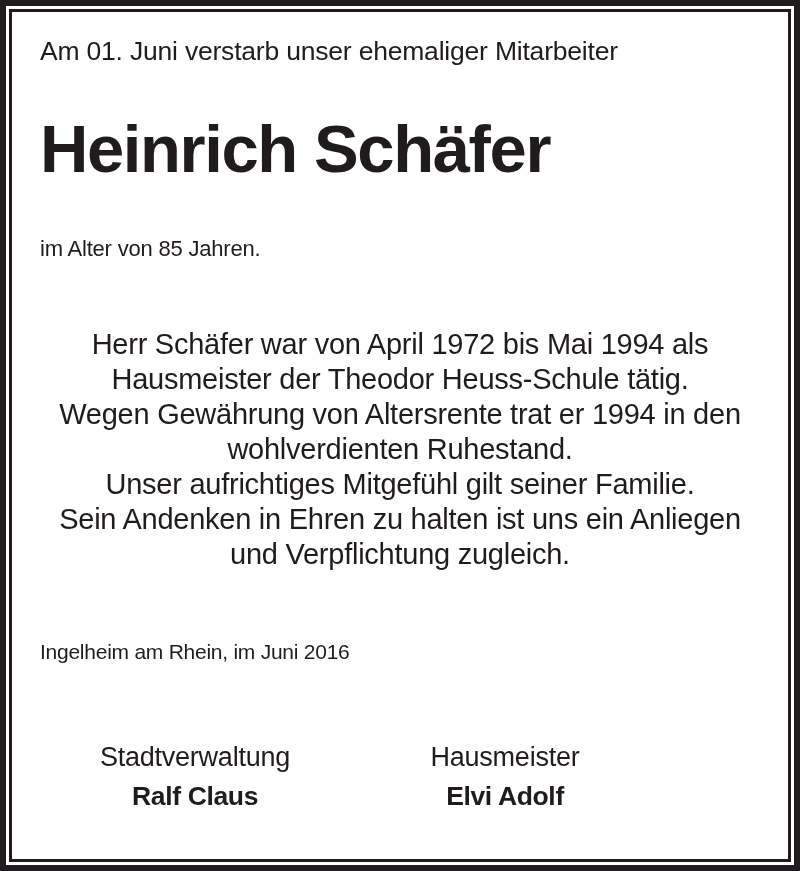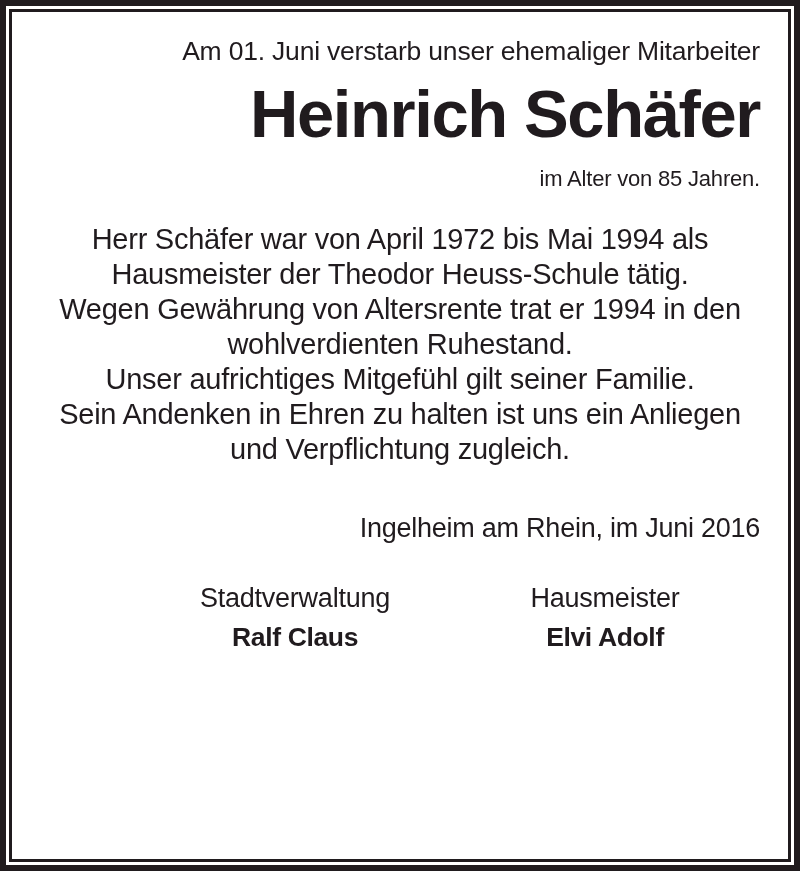--- a/index.html
+++ b/index.html
@@ -29,22 +29,23 @@
   
   .notice-inner {
     box-sizing: border-box;
     width: 100%;
     height: 100%;
     border: 3px solid #201b1e;
     background: #ffffff;
     padding: 22px 28px 14px 28px;
     display: flex;
     flex-direction: column;
-    align-items: flex-end;
+    align-items: flex-start;
     text-align: center;
+    gap: 35px;
   }
 
   
   .intro-line {
     font-size: 26.5px;
     line-height: 34px;
     letter-spacing: -0.2px;
     white-space: nowrap;
   }
 
@@ -71,22 +72,22 @@
   .body-block p {
     margin: 0;
     font-size: 29px;
     line-height: 35px;
     letter-spacing: -0.25px;
   }
   .body-block p + p {
   }
 
   .place-date {
-    margin-top: 44px;
-    font-size: 27px;
+    margin-top: 28px;
+    font-size: 21px;
     line-height: 34px;
     letter-spacing: -0.25px;
   }
 
   
   .signatures {
     margin-top: 36px;
     display: flex;
     justify-content: center;
     align-items: flex-start;

